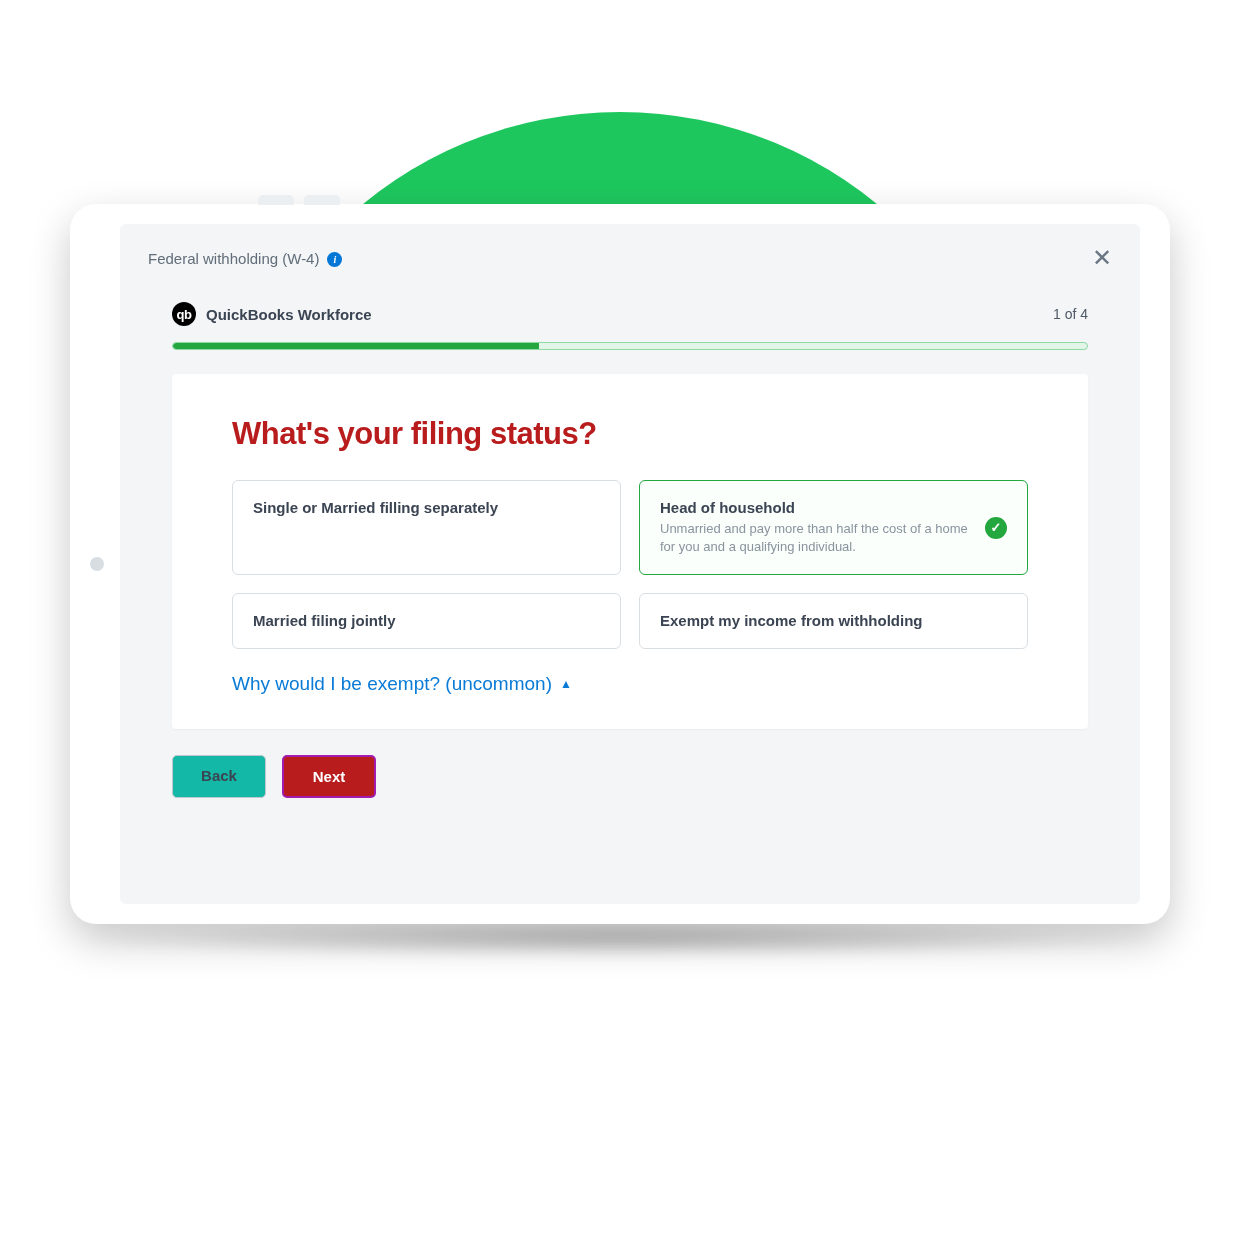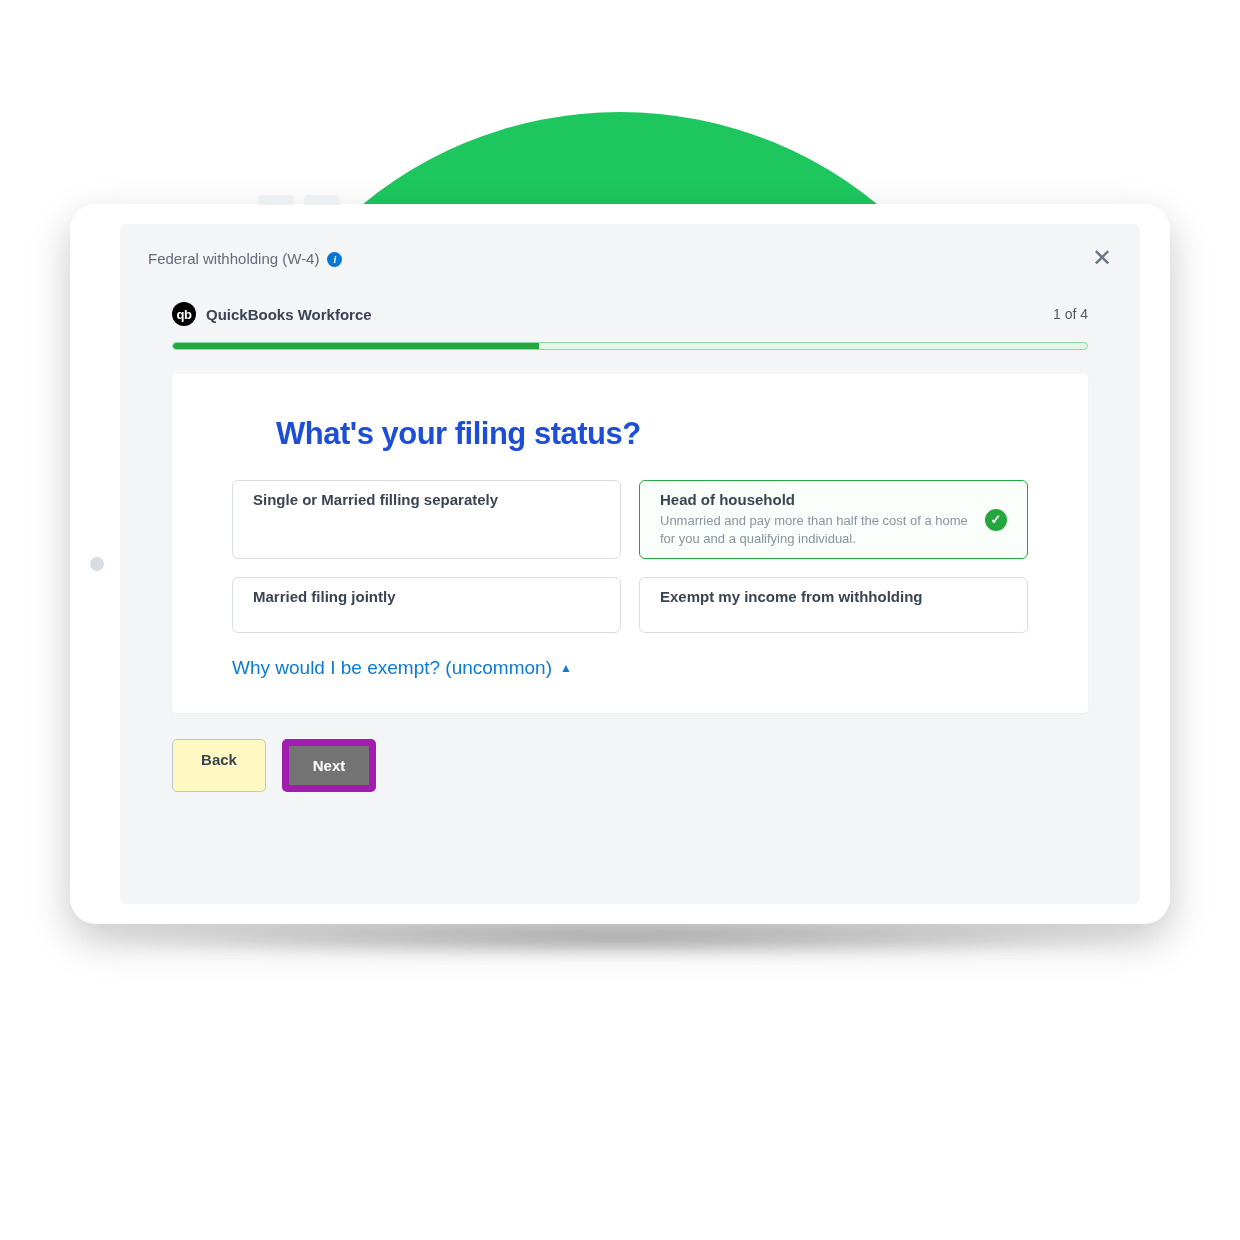--- a/index.html
+++ b/index.html
@@ -165,34 +165,33 @@
     .card {
       margin: 24px 52px 0 52px;
       background: #fff;
       border-radius: 4px;
       padding: 42px 60px 34px 60px;
       box-shadow: 0 1px 2px rgba(0,0,0,0.04);
     }
     .question {
       font-size: 31px;
       font-weight: 800;
-      color: #1d4ed8;
+      color: #b91c1c;
       letter-spacing: -0.5px;
       margin-bottom: 28px;
-      margin-left: 44px;
     }
     .options {
       display: grid;
       grid-template-columns: 1fr 1fr;
       gap: 18px;
     }
     .opt {
       border: 1px solid #d9dee3;
       border-radius: 6px;
-      padding: 10px 20px;
+      padding: 18px 20px;
       cursor: pointer;
       font-size: 15px;
       color: #3b4452;
       font-weight: 600;
       display: flex;
       align-items: flex-start;
       justify-content: space-between;
       gap: 12px;
       min-height: 56px;
     }
@@ -250,27 +249,27 @@
     .btn {
       padding: 11px 0;
       width: 94px;
       border-radius: 5px;
       font-size: 15px;
       font-weight: 600;
       text-align: center;
       cursor: pointer;
     }
     .btn-back {
-      background: #fef9c3;
+      background: #14b8a6;
       border: 1px solid #bfc6cd;
       color: #3b4452;
     }
     .btn-next {
-      background: #737373;
-      border: 7px solid #a21caf;
+      background: #b91c1c;
+      border: 2px solid #a21caf;
       color: #fff;
     }
   </style>
 </head>
 <body>
 
 <div class="green-circle"></div>
 <div class="tablet-shadow"></div>
 
 <div class="tablet">

